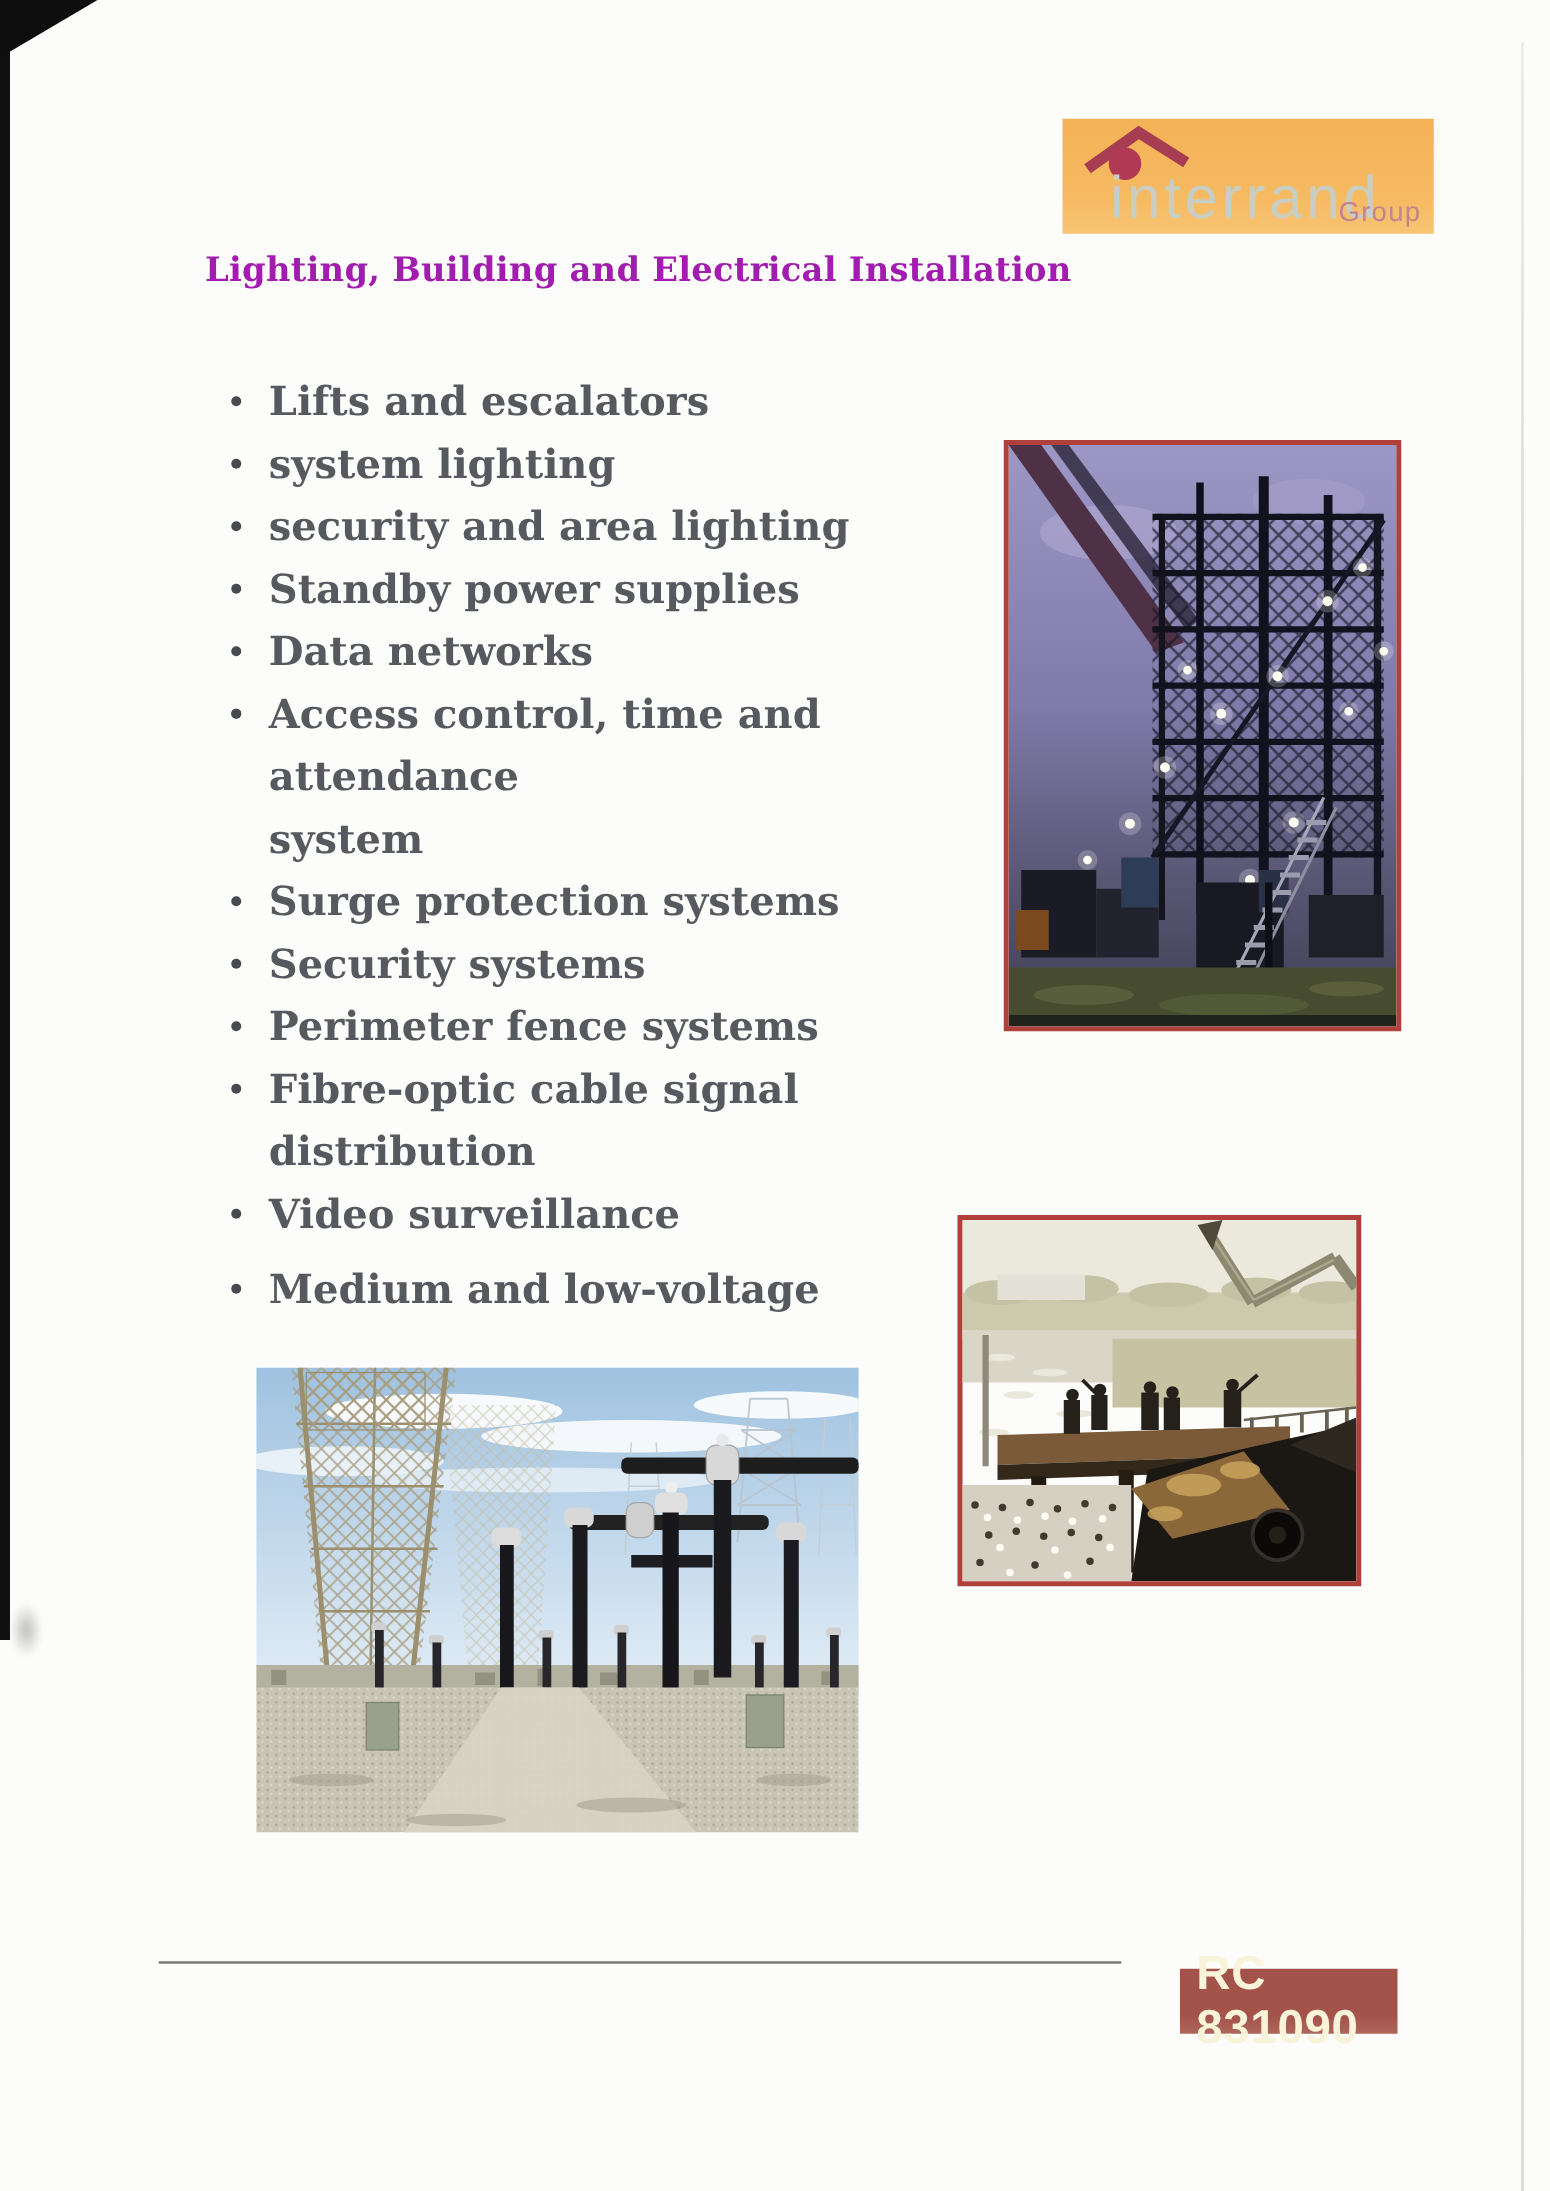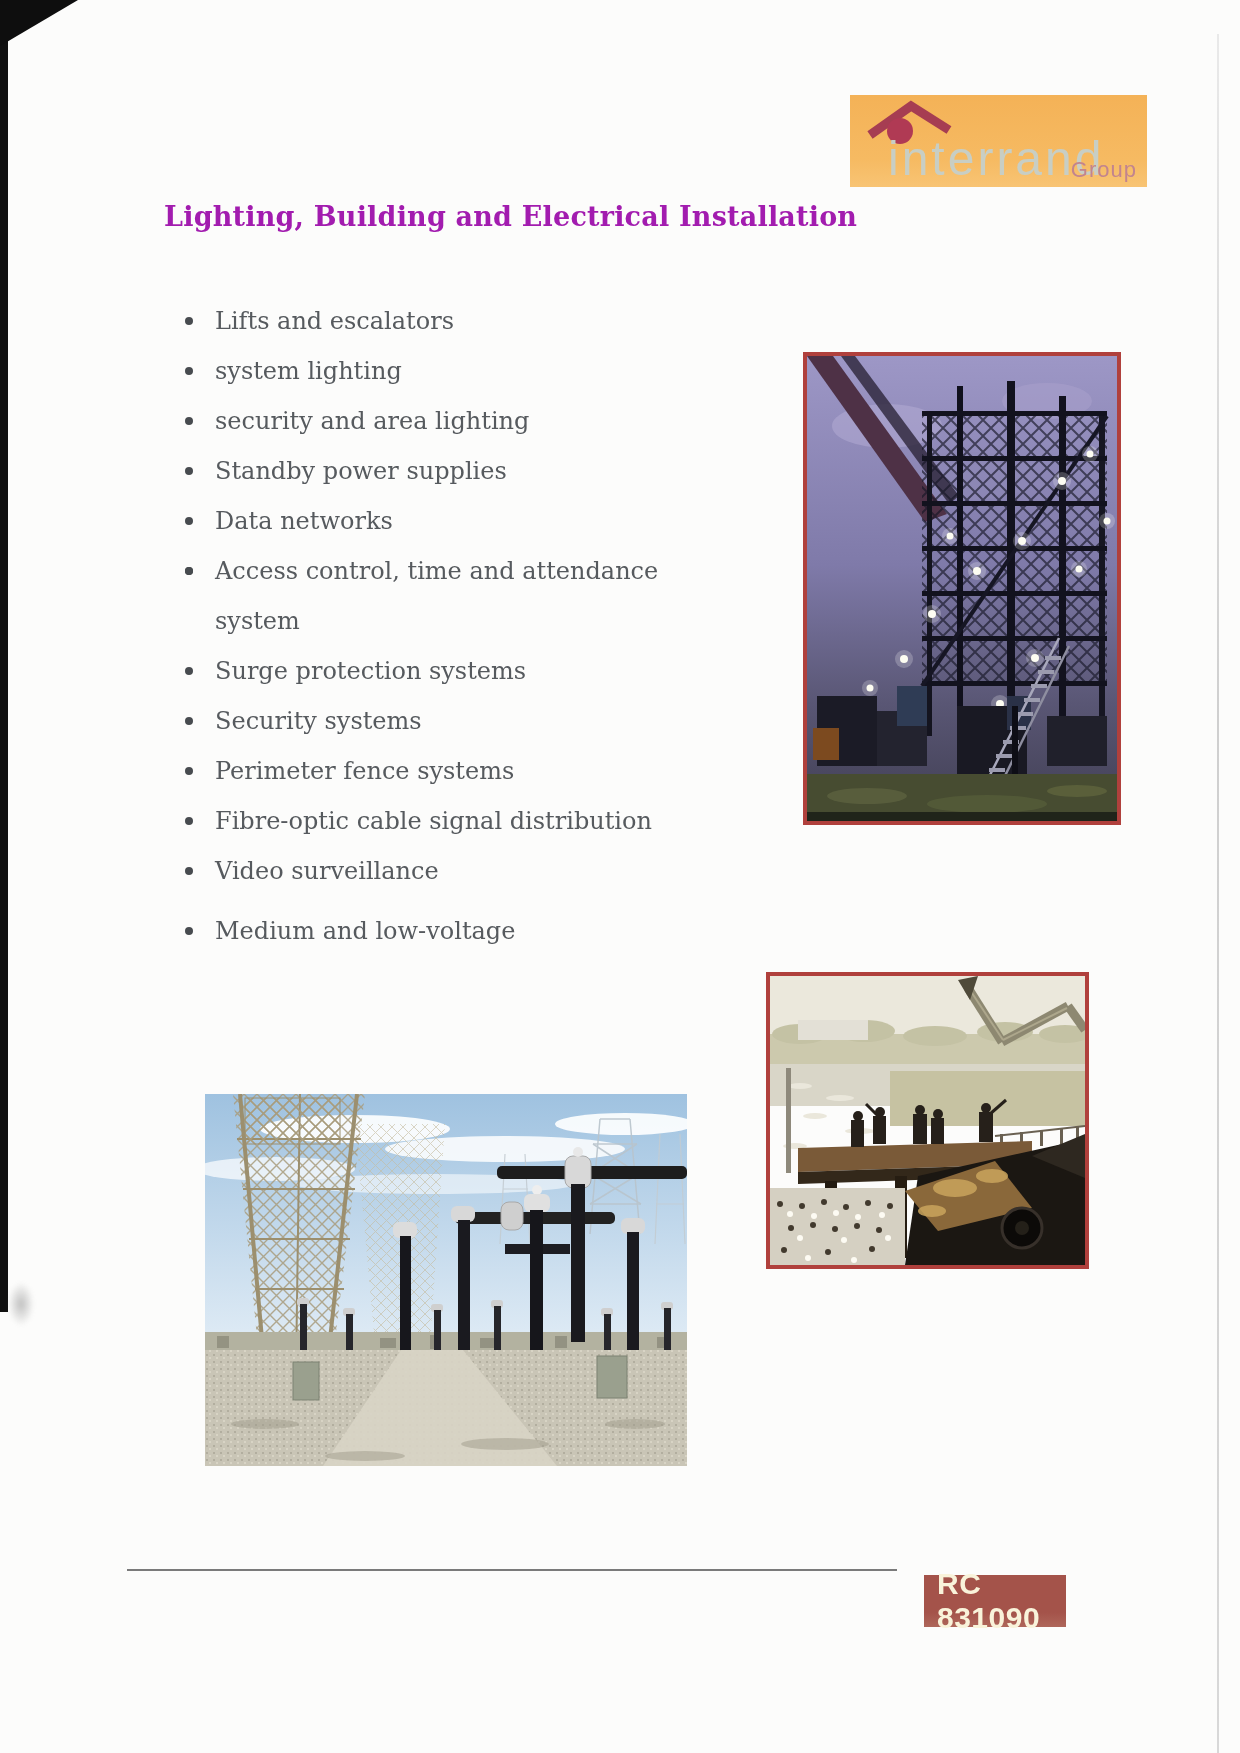--- a/index.html
+++ b/index.html
@@ -26,37 +26,37 @@
   .logo-group{position:absolute;right:10px;bottom:4px;font-family:"Liberation Sans",sans-serif;
     font-size:22px;color:#c2848e;letter-spacing:1px;}
   .logo-roof{position:absolute;left:16px;top:2px;}
 
   
   .heading{position:absolute;left:164px;top:201px;font-size:27px;font-weight:bold;
     color:#a21caf;letter-spacing:.2px;}
 
   
   .services{position:absolute;left:183px;top:296px;width:600px;list-style:none;margin:0;padding:0;}
-  .services li{position:relative;padding-left:32px;line-height:50px;font-size:24px;color:#565a5e;}
+  .services li{position:relative;padding-left:32px;line-height:50px;font-size:32px;color:#565a5e;font-weight:bold;}
   .services li .li-text{white-space:pre-line;}
   .services li .dot{position:absolute;left:2px;top:21px;width:8px;height:8px;border-radius:50%;background:#474b4f;}
   .services li.gap-before{margin-top:10px;}
 
   
   .photo{position:absolute;line-height:0;}
   .photo.bordered{border:4px solid #b0403c;}
   .photo-1{left:763px;top:336px;}
   .photo-2{left:726px;top:956px;}
   .photo-3{left:165px;top:1078px;}
 
   
   .footer-rule{position:absolute;left:127px;top:1569px;width:770px;height:2px;background:#7a7a7a;}
-  .reg-badge{position:absolute;left:924px;top:1575px;width:142px;height:52px;
+  .reg-badge{position:absolute;left:944px;top:1575px;width:174px;height:52px;
     background:linear-gradient(180deg,#a4534a 0%,#a4534a 72%,#ae665a 100%);
-    font-family:"Liberation Sans",sans-serif;font-weight:bold;font-size:30px;color:#f9f3da;
+    font-family:"Liberation Sans",sans-serif;font-weight:bold;font-size:38px;color:#f9f3da;
     display:flex;align-items:center;padding-left:13px;box-sizing:border-box;letter-spacing:.5px;}
 </style>
 </head>
 <body>
 
 <div class="page">
 
   <div class="scan-left-strip"></div>
   <div class="scan-corner-wedge"></div>
   <div class="scan-smudge"></div>

